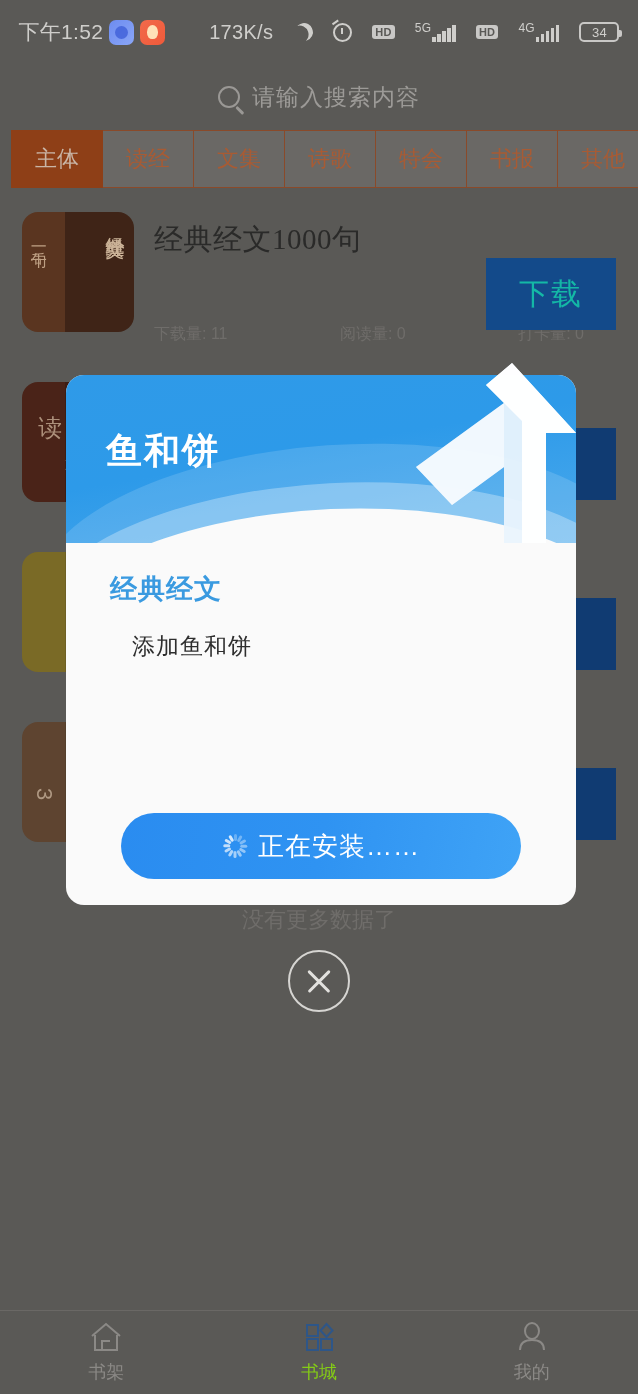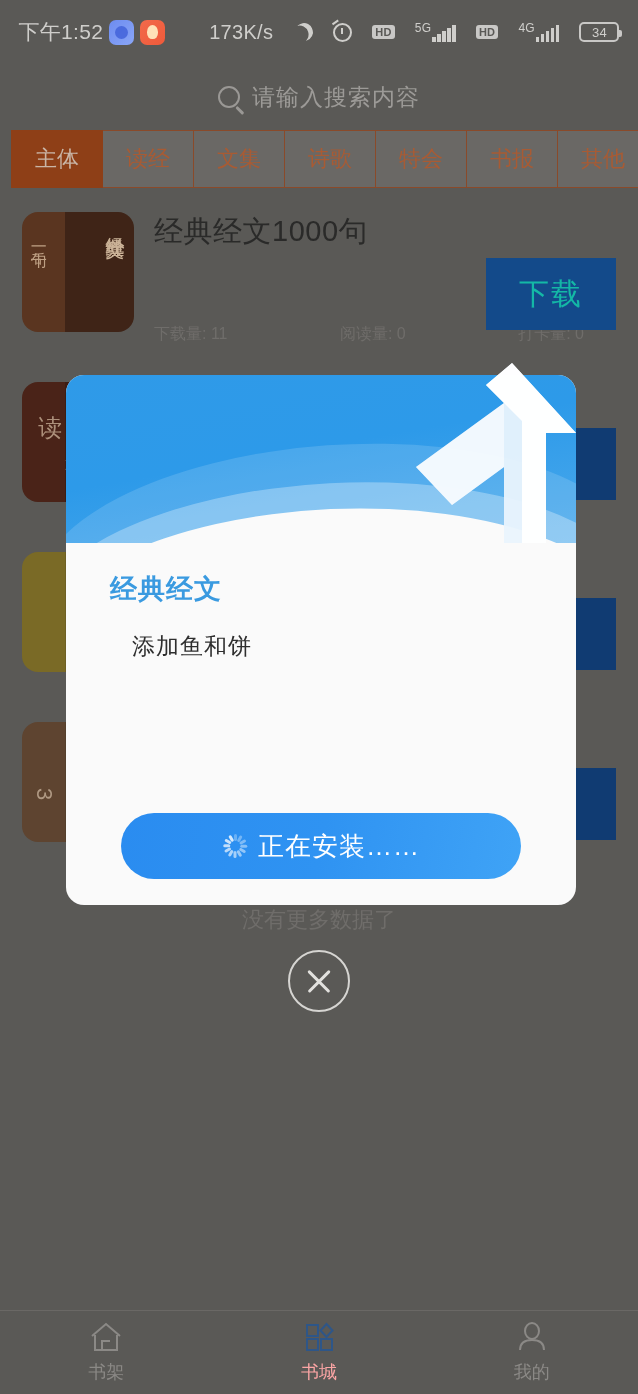--- a/index.html
+++ b/index.html
@@ -143,21 +143,21 @@
     position: absolute; top: 10px;
     writing-mode: vertical-rl;
     font-size: 19px; line-height: 1.05; letter-spacing: 1px;
     opacity: .92;
   }
   .cover .vtext.left  { left: 8px; font-size: 16px; top: 26px; }
   .cover .vtext.right { right: 9px; }
 
   .book-info { margin-left: 20px; flex: 1; position: relative; }
   .book-title {
-    font-size: 29px; color: #2a2a29; margin-top: 0; letter-spacing: .5px;
+    font-size: 29px; color: #2a2a29; margin-top: 8px; letter-spacing: .5px; font-family: Liberation Serif, serif;
   }
   .book-stats {
     position: absolute; left: 0; top: 112px; width: 430px;
     display: flex; justify-content: space-between;
     font-size: 16px; color: #6f6d6a;
   }
   .dl-btn {
     position: absolute; right: 22px; top: 62px;
     width: 130px; height: 72px;
     background: #134a8a;
@@ -242,21 +242,21 @@
   
   .bottom-nav {
     position: absolute; left: 0; bottom: 0; width: 638px; height: 84px;
     border-top: 1px solid #6a6865;
     display: flex; align-items: center;
   }
   .nav-item {
     flex: 1; display: flex; flex-direction: column; align-items: center; gap: 7px;
   }
   .nav-label { font-size: 18px; color: #8b8986; }
-  .nav-item.active .nav-label { color: #fca5a5; text-align: center; }
+  .nav-item.active .nav-label { color: #84cc16; text-align: center; }
   .nav-icon { width: 36px; height: 32px; position: relative; }
 </style>
 </head>
 <body>
 
 <div id="screen">
 
   <div id="app-layer">
 
     <div class="status-bar">
@@ -416,20 +416,21 @@
         <div class="wave2"></div>
         <div class="wave3"></div>
       </div>
 
       <svg class="arrow" viewBox="0 0 190 200">
         <path d="M118 8 L182 78 L152 78 L152 188 L110 188 L110 112 L58 150 L22 112 L110 48 L92 30 Z" fill="#eaf4fd" opacity="0.95"></path>
         <path d="M118 8 L182 78 L152 78 L152 188 L128 188 L128 66 L92 30 Z" fill="#ffffff" opacity="0.95"></path>
         <path d="M110 112 L58 150 L22 112 L110 48 Z" fill="#ffffff" opacity="0.55"></path>
       </svg>
 
+      <div class="dlg-title">鱼和饼</div>
 
       <div class="dlg-body">
         <div class="update-heading">经典经文</div>
         <div class="update-note">添加鱼和饼</div>
       </div>
 
       <button class="install-btn">
         <span class="spinner">
             <i style="transform: rotate(0deg); opacity: 0.35;"></i>
             <i style="transform: rotate(30deg); opacity: 0.4;"></i>

